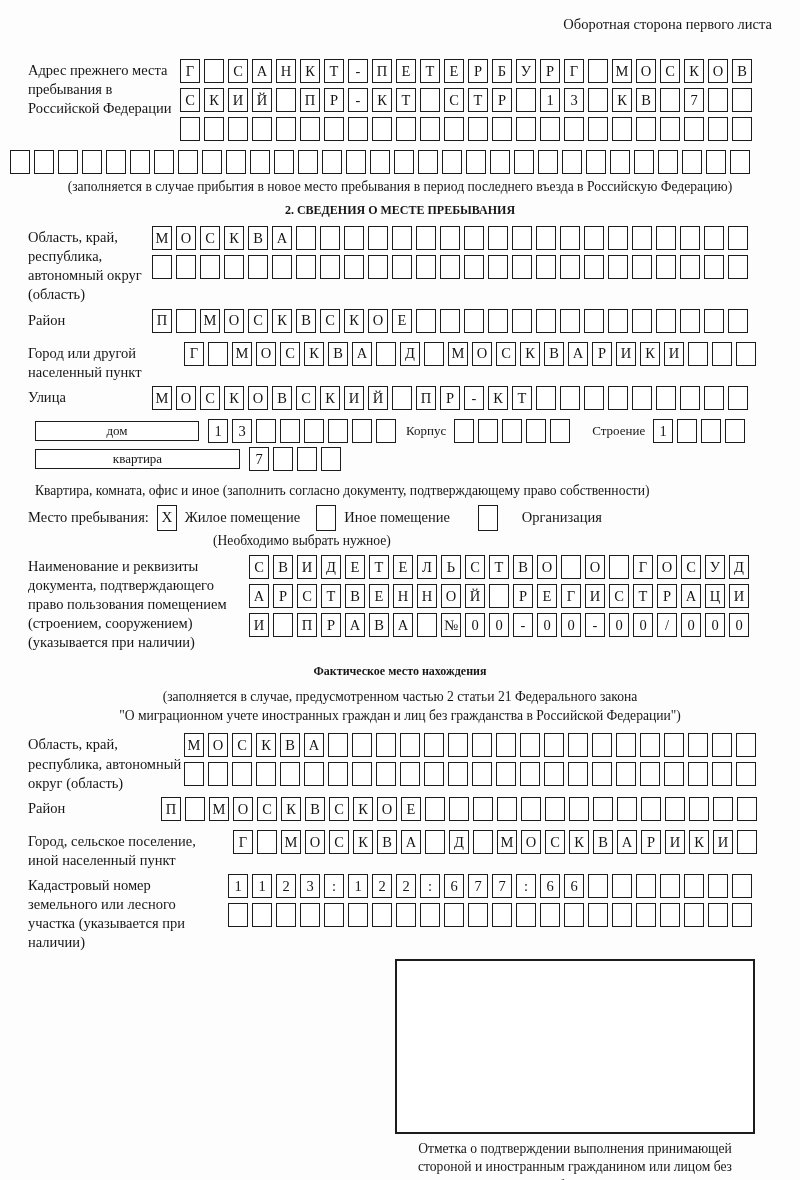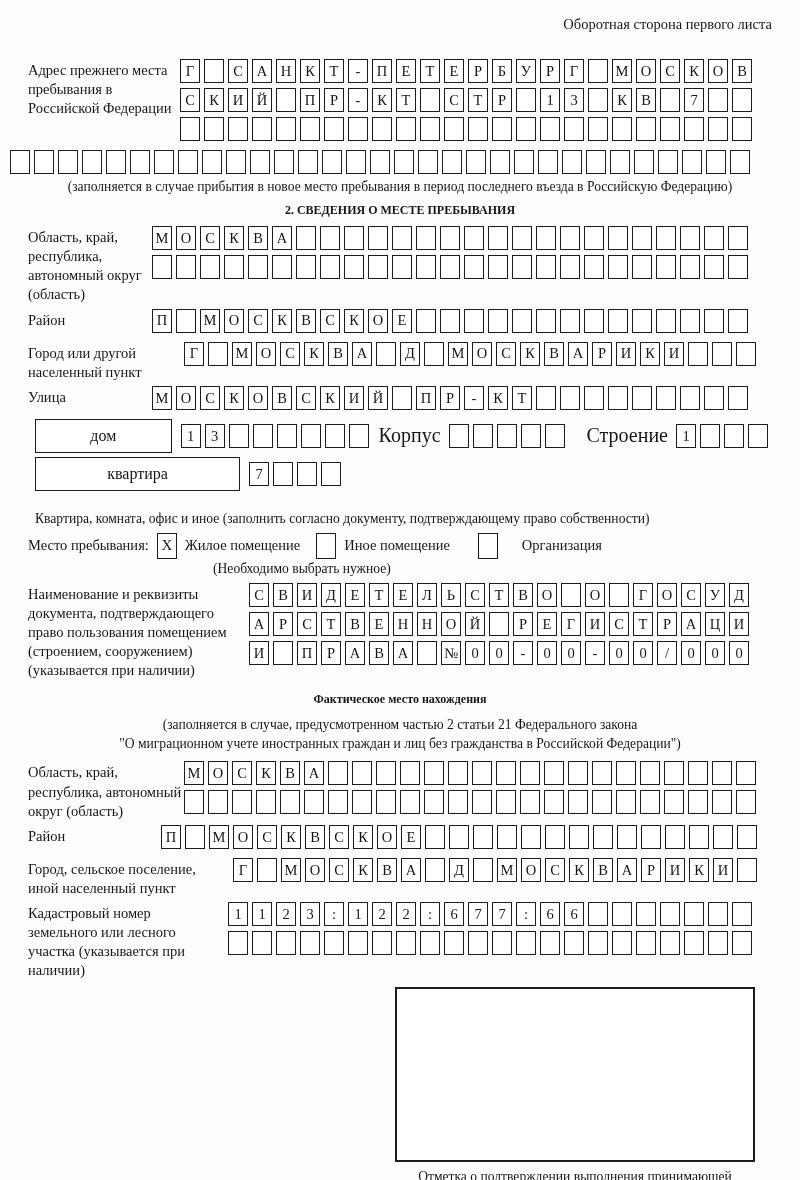--- a/index.html
+++ b/index.html
@@ -18,24 +18,24 @@
   .cell {
     flex:0 0 auto; width:20px; height:24px; margin-right:4px;
     border:1.7px solid #1c1c1c; display:inline-flex;
     align-items:center; justify-content:center;
     font-size:14.5px; line-height:1; background:#fff;
   }
   .note { font-size:13.6px; text-align:center; margin:2px 0 6px 0; }
   .sec-title { font-size:12px; font-weight:bold; text-align:center; margin:8px 0 8px 0; }
 
   .label-box {
-    border:1.8px solid #1c1c1c; height:34px; display:flex;
-    align-items:center; justify-content:center; font-size:16px; background:#fff;
+    border:1.8px solid #1c1c1c; height:20px; display:flex;
+    align-items:center; justify-content:center; font-size:13px; background:#fff;
   }
-  .inline-lbl { font-size:20px; padding-top:4px; }
+  .inline-lbl { font-size:13px; padding-top:4px; }
 
   .chk {
     width:20px; height:26px; border:1.8px solid #1c1c1c; background:#fff;
     display:inline-flex; align-items:center; justify-content:center;
     font-size:15px; margin:0 8px;
   }
   .mesto-row { display:flex; align-items:center; margin-bottom:2px; font-size:14.5px;font-family:Liberation Serif, serif; }
   .mesto-note { font-size:13.6px; margin-left:185px; margin-bottom:6px; }
 
   .fact-note { font-size:13.6px; text-align:center; line-height:1.4; }
@@ -359,21 +359,21 @@
 
   <div class="frow" style="align-items:center">
     <div class="label-box" style="width:205px; margin-left:7px; margin-right:9px">квартира</div>
     <div class="cells" style="margin-bottom:0">
         <span class="cell">7</span>
         <span class="cell"></span>
         <span class="cell"></span>
         <span class="cell"></span>
       </div>
   </div>
-  <div class="note" style="text-align:left; margin:20px 0 6px 7px">Квартира, комната, офис и иное (заполнить согласно документу, подтверждающему право собственности)</div>
+  <div class="note" style="text-align:left; margin:12px 0 6px 7px">Квартира, комната, офис и иное (заполнить согласно документу, подтверждающему право собственности)</div>
 
   <div class="mesto-row">
     <span>Место пребывания:</span>
     <span class="chk">X</span>
     <span>Жилое помещение</span>
     <span class="chk" style="margin-left:16px"></span>
     <span>Иное помещение</span>
     <span class="chk" style="margin-left:28px"></span>
     <span style="margin-left:16px">Организация</span>
   </div>

